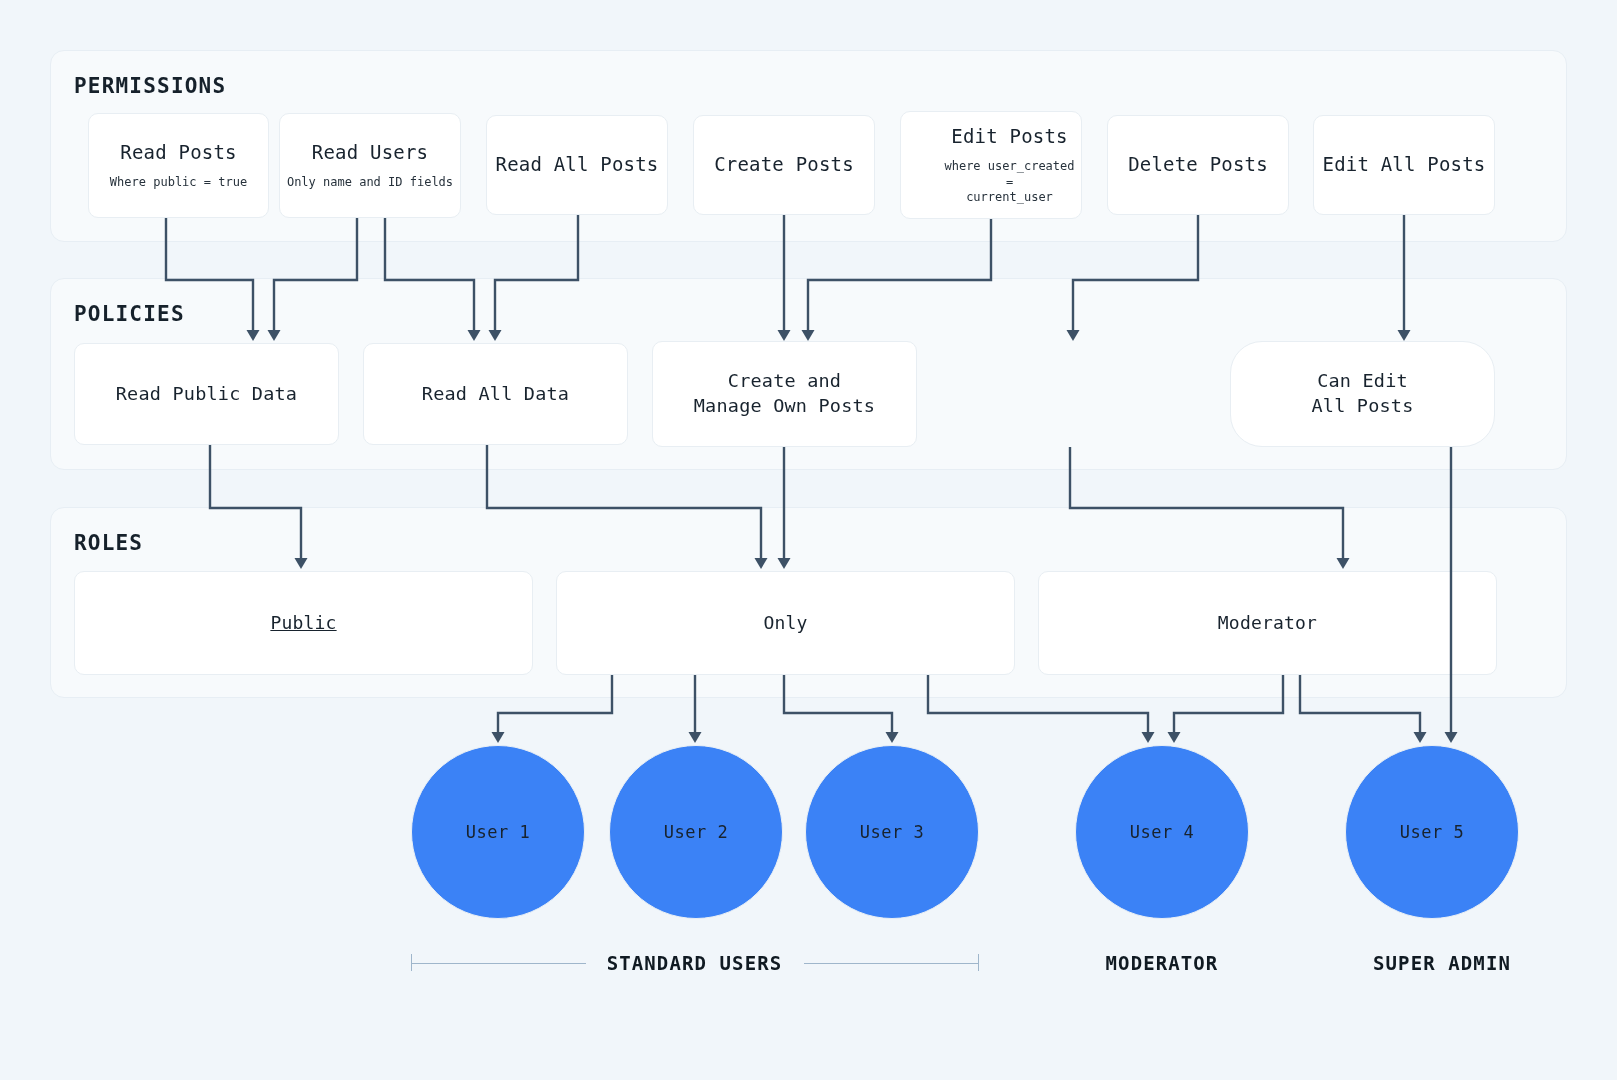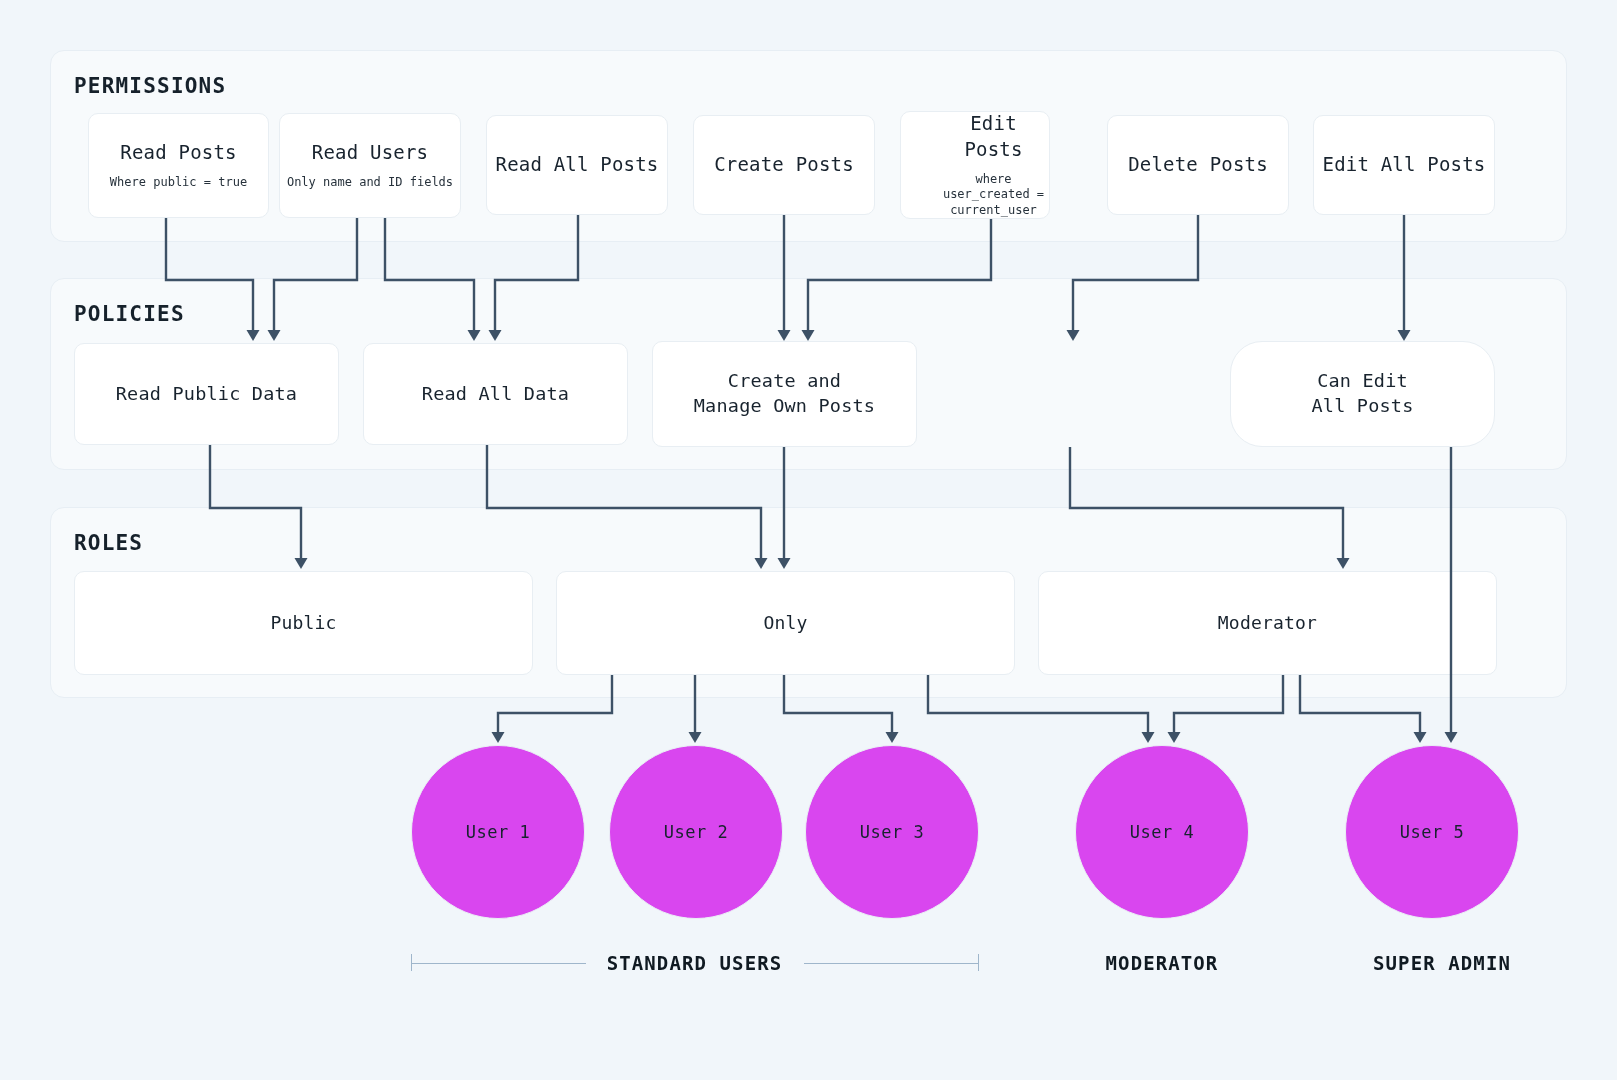--- a/index.html
+++ b/index.html
@@ -53,21 +53,21 @@
     margin-top: 9px;
     color: #27323c;
     white-space: pre-line;
   }
   .policy .title { font-size: 18.5px; }
   .role .title   { font-size: 18px; }
 
   
   .user-circle {
     position: absolute;
-    background: #d946ef;
+    background: #3b82f6;
     border: 1px solid #eaf0f5;
     border-radius: 50%;
     display: flex;
     align-items: center;
     justify-content: center;
     font-size: 17px;
     color: #18232e;
     letter-spacing: 0.5px;
   }
 
@@ -122,21 +122,21 @@
   </div>
 
   <div class="node permission" style="left:486px; top:115px; width:182px; height:100px;">
     <div class="title">Read All Posts</div>
   </div>
 
   <div class="node permission" style="left:693px; top:115px; width:182px; height:100px;">
     <div class="title">Create Posts</div>
   </div>
 
-  <div class="node permission" style="left:900px; top:111px; width:150px; height:108px;padding-left:37px;">
+  <div class="node permission" style="left:900px; top:111px; width:182px; height:108px;padding-left:37px;">
     <div class="title">Edit Posts</div>
     <div class="sub">where user_created =
 current_user</div>
   </div>
 
   <div class="node permission" style="left:1107px; top:115px; width:182px; height:100px;">
     <div class="title">Delete Posts</div>
   </div>
 
   <div class="node permission" style="left:1313px; top:115px; width:182px; height:100px;">
@@ -161,21 +161,21 @@
 
 
   <div class="node policy" style="left:1230px; top:341px; width:265px; height:106px;border-radius:32px;">
     <div class="title">Can Edit
 All Posts</div>
   </div>
 
   <div class="section" style="left:50px; top:507px; width:1517px; height:191px;"></div>
   <div class="section-title" style="left:74px; top:531px;">ROLES</div>
 
-  <div class="node role" style="left:74px; top:571px; width:459px; height:104px;">
+  <div class="node role" style="left:74px; top:571px; width:459px; height:104px;text-decoration:underline;">
     <div class="title">Public</div>
   </div>
 
   <div class="node role" style="left:556px; top:571px; width:459px; height:104px;">
     <div class="title">Only</div>
   </div>
 
   <div class="node role" style="left:1038px; top:571px; width:459px; height:104px;">
     <div class="title">Moderator</div>
   </div>

